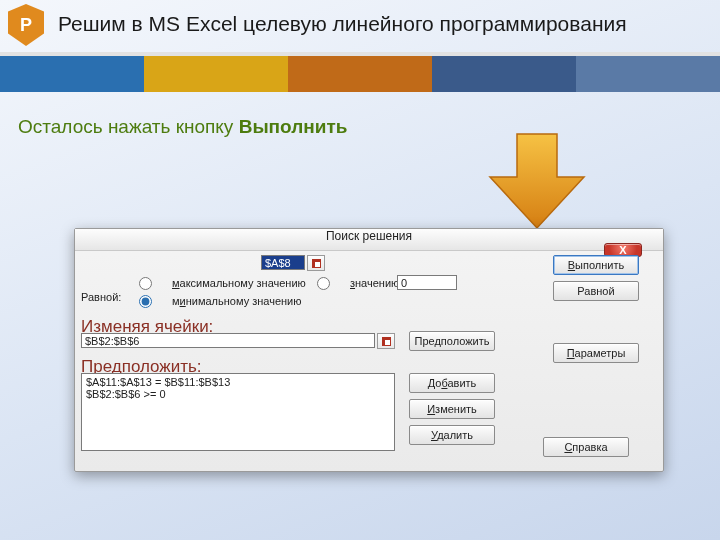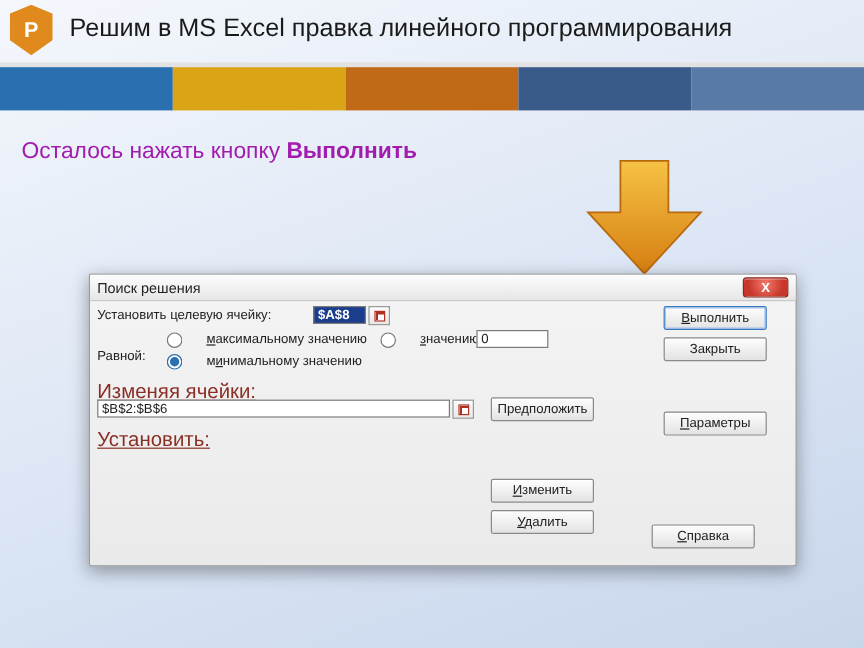--- a/index.html
+++ b/index.html
@@ -28,59 +28,60 @@
   }
   .stripe div { flex: 1; }
   .s1 { background: #2a6fb0; }
   .s2 { background: #d9a517; }
   .s3 { background: #c06a18; }
   .s4 { background: #3a5a8a; }
   .s5 { background: #5a7aa6; }
 
   .instruction {
     position: absolute; top: 116px; left: 18px;
-    font-size: 19px; color: #a21caf;
+    font-size: 19px; color: #4d7c0f;
   }
   .instruction b { font-weight: 700; }
 
   
   .arrow {
     position: absolute; top: 132px; left: 482px; width: 110px; height: 100px;
   }
 
   
   .dialog {
     position: absolute; top: 228px; left: 74px; width: 590px; height: 244px;
     background: linear-gradient(#f4f4f4,#eaeaea);
     border: 1px solid #9a9a9a; border-radius: 2px;
     box-shadow: 0 4px 14px rgba(0,0,0,.35);
     font-size: 11px; color: #222;
   }
   .titlebar {
-    height: 22px; display: flex; align-items: center; padding: 0 6px;
+    height: 22px; display: flex; align-items: center; padding: 0 21px;
     background: linear-gradient(#fdfdfd,#e6e6e6);
     border-bottom: 1px solid #c9c9c9;
+    flex-direction: column;
   }
   .titlebar .t { font-size: 12px; }
   .closebox {
     margin-left: auto; width: 38px; height: 17px;
     background: radial-gradient(circle at 50% 30%, #f47a6c 0%, #c7362a 70%);
     border-radius: 3px; border: 1px solid #8a2620;
     display: flex; align-items: center; justify-content: center;
     color: #fff; font-size: 11px; font-weight: 700;
     box-shadow: inset 0 1px 0 rgba(255,255,255,.5);
   }
   .body { position: relative; padding: 8px 10px; height: calc(100% - 22px); }
 
   .lbl { position: absolute; font-size: 11px; }
   .inp {
     position: absolute; border: 1px solid #7a7a7a; background:#fff;
     font-size: 11px; padding: 1px 3px;
   }
-  .sel { background:#1a3e8c; color:#fff;font-weight:bold; }
+  .sel { background:#1a3e8c; color:#fff; }
   .picker {
     position: absolute; width: 18px; height: 16px;
     border:1px solid #9a9a9a;
     background: linear-gradient(#fdfdfd,#e8e8e8);
     display:flex; align-items:center; justify-content:center;
   }
   .picker span {
     display:block; width:9px; height:9px;
     border:1px solid #b03020; background:#fff;
     box-shadow: 2px 2px 0 #b03020 inset;
@@ -104,21 +105,21 @@
   }
   .btn.default { border:1px solid #3a78c2; box-shadow: 0 0 0 1px #9fc2ea inset, inset 0 1px 0 #fff; }
 
   .u { text-decoration: underline; }
 </style>
 </head>
 <body>
 
 <div class="header">
   <div class="logo">P</div>
-  <div class="slide-title">Решим в MS Excel правка линейного программирования</div>
+  <div class="slide-title">Решим в MS Excel целевую линейного программирования</div>
   <div class="stripe">
     <div class="s1"></div>
       <div class="s2"></div>
       <div class="s3"></div>
       <div class="s4"></div>
       <div class="s5"></div>
   </div>
 </div>
 
 <div class="instruction">
@@ -136,21 +137,20 @@
 </svg>
 
 <div class="dialog">
   <div class="titlebar">
     <span class="t">Поиск решения</span>
     <div class="closebox">
         <span>X</span>
       </div>
   </div>
   <div class="body">
-    <span class="lbl" style="top:6px; left:6px">Установить целевую ячейку:</span>
     <div class="inp sel" style="top:4px; left:186px; width:44px; height:15px">$A$8</div>
     <div class="picker" style="top:4px; left:232px">
         <span></span>
       </div>
 
     <span class="lbl" style="top:40px; left:6px">Равной:</span>
     <label class="radio" style="top:26px; left:64px">
       <input type="radio" name="obj" style="">
         <span><span class="u">м</span><span></span>аксимальному значению</span>
     </label>
@@ -163,24 +163,29 @@
       <input type="radio" name="obj" checked="" style="">
         <span>м<span class="u">и</span>нимальному значению</span>
     </label>
 
     <span class="section" style="top:66px; left:6px">Изменяя ячейки:</span>
     <div class="inp" style="top:82px; left:6px; width:294px; height:15px">$B$2:$B$6</div>
     <div class="picker" style="top:82px; left:302px">
         <span></span>
       </div>
 
-    <span class="section" style="top:106px; left:6px">Установить:</span>
+    <span class="section" style="top:106px; left:6px">Предположить:</span>
+    <div class="listbox" style="top:122px; left:6px; width:314px; height:78px">
+      <div>$A$11:$A$13 = $B$11:$B$13</div>
+      <div>$B$2:$B$6 &gt;= 0</div>
+    </div>
 
     <div class="btn" style="top:80px; left:334px">Предположить</div>
+    <div class="btn" style="top:122px; left:334px"><span>До<span class="u">б</span>авить</span></div>
     <div class="btn" style="top:148px; left:334px"><span><span class="u">И</span>зменить</span></div>
     <div class="btn" style="top:174px; left:334px"><span><span class="u">У</span>далить</span></div>
 
     <div class="btn default" style="top:4px; left:478px"><span><span class="u">В</span>ыполнить</span></div>
-    <div class="btn" style="top:30px; left:478px">Закрыть</div>
+    <div class="btn" style="top:30px; left:478px">Равной</div>
     <div class="btn" style="top:92px; left:478px"><span><span class="u">П</span>араметры</span></div>
     <div class="btn" style="top:186px; left:468px"><span><span class="u">С</span>правка</span></div>
   </div>
 </div>
 
 </body></html>

